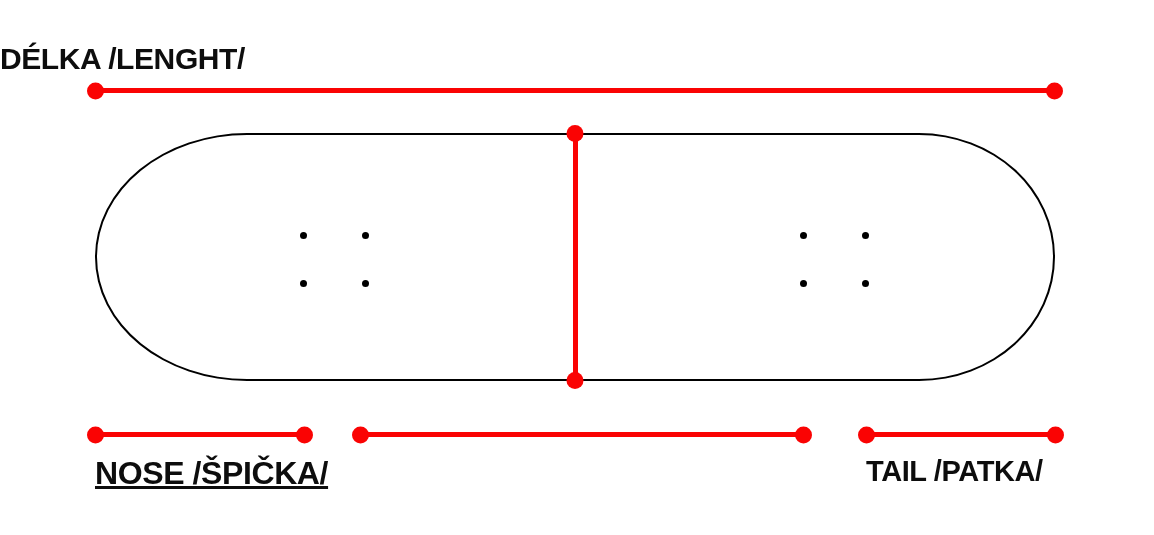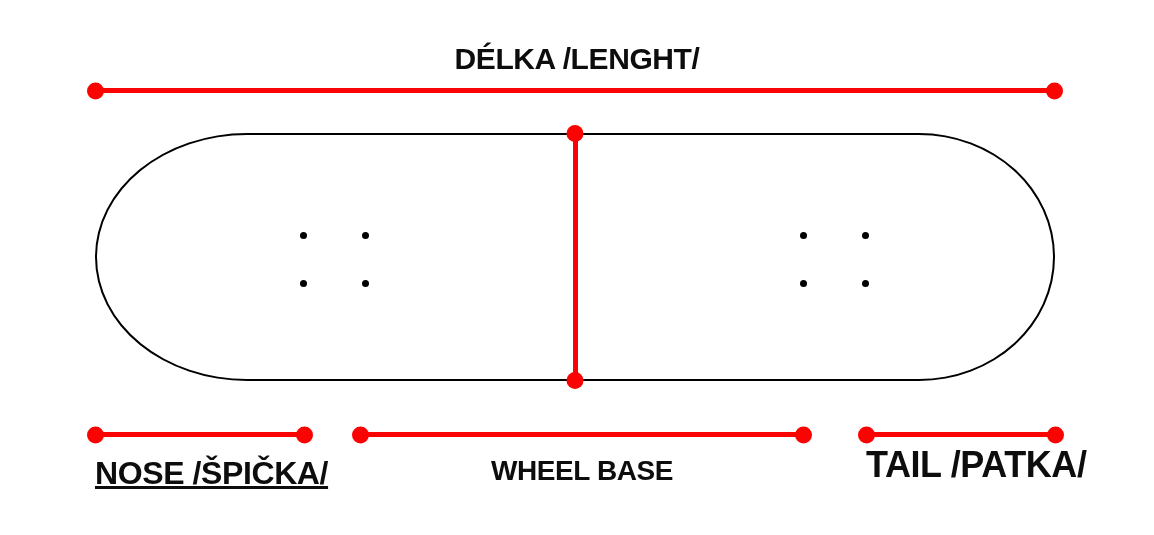--- a/index.html
+++ b/index.html
@@ -12,27 +12,27 @@
     font-family: "Liberation Sans", sans-serif;
   }
 
   
   .lbl {
     position: absolute;
     font-weight: 700;
     color: var(--text_black, #0d0d0d);
     letter-spacing: -0.4px;
     white-space: nowrap;
-    text-align: center;
+    text-align: left;
   }
   .lbl-title   { left: 0; right: 0; top: 42px;  font-size: 30px; }
   .lbl-width   { left: 420px; width: 175px; top: 219px; font-size: 29px; line-height: 38px; }
   .lbl-nose    { left: 95px;  width: 210px; top: 455px; font-size: 32px; text-decoration: underline; }
   .lbl-wheel   { left: 360px; width: 444px; top: 455px; font-size: 28px; }
-  .lbl-tail    { left: 866px; width: 190px; top: 444px; font-size: 36px; }
+  .lbl-tail    { left: 866px; width: 190px; top: 455px; font-size: 29px; }
 
   
   .measure-h {
     position: absolute;
     height: 5px;
     background: var(--measure_red, #fa0303);
   }
   .measure-v {
     position: absolute;
     width: 5px;
@@ -124,16 +124,15 @@
   <div class="measure-h line-wheelbase">
     <div class="dot start"></div>
     <div class="dot end"></div>
   </div>
   <div class="measure-h line-tail">
     <div class="dot start"></div>
     <div class="dot end"></div>
   </div>
 
   <div class="lbl lbl-nose">NOSE /ŠPIČKA/</div>
-  <div class="lbl lbl-wheel">WHEEL BASE</div>
   <div class="lbl lbl-tail">TAIL /PATKA/</div>
 
 </div>
 
 </body></html>

